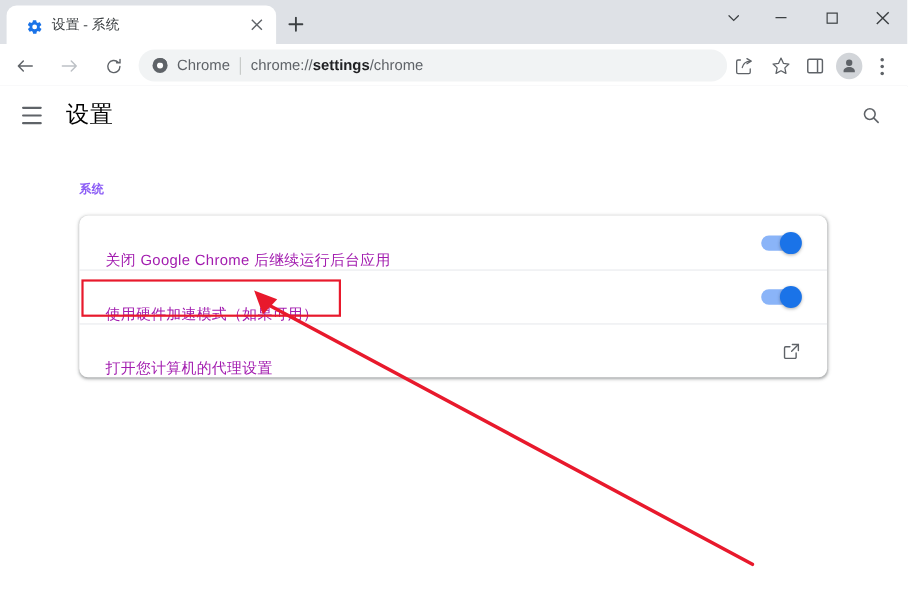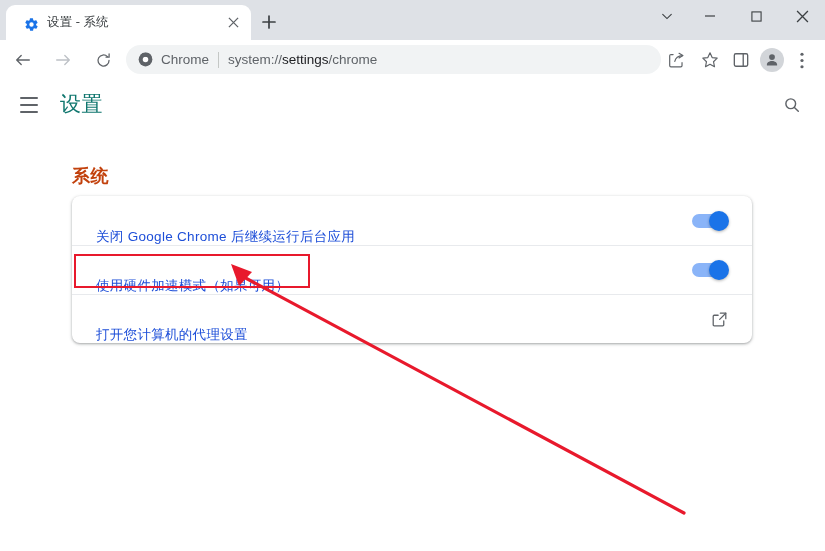--- a/index.html
+++ b/index.html
@@ -119,21 +119,21 @@
     margin-left: 9px;
     width: 1px; height: 16px;
     background: #c4c7c5;
   }
   .omni-url {
     margin-left: 9px;
     font-size: 13.5px;
     color: #5f6368;
     white-space: nowrap;
   }
-  .omni-url b { color: #202124; font-weight: 400; }
+  .omni-url b { color: #202124; font-weight: 700; }
 
   .tb-icon {
     position: absolute;
     top: 6px;
     width: 28px; height: 28px;
     display: flex; align-items: center; justify-content: center;
     color: #5f6368;
   }
   .tb-share   { left: 662px; }
   .tb-star    { left: 696px; }
@@ -165,21 +165,21 @@
   .hamburger i {
     display: block;
     height: 2px; width: 18px;
     background: #5f6368;
     border-radius: 1px;
   }
   .settings-title {
     position: absolute;
     left: 60px; top: 12px;
     font-size: 21px;
-    color: #0f766e;
+    color: #000000;
     letter-spacing: .5px;
   }
   .header-search {
     position: absolute;
     right: 20px; top: 14px;
     width: 26px; height: 26px;
     display: flex; align-items: center; justify-content: center;
     color: #5f6368;
   }
 
@@ -187,22 +187,22 @@
   .content {
     position: absolute;
     left: 0; top: 134px;
     width: 825px;
     height: 417px;
     background: #ffffff;
   }
   .section-label {
     position: absolute;
     left: 72px; top: 30px;
-    font-size: 18px;
-    color: #c2410c;
+    font-size: 11px;
+    color: #8b5cf6;
     font-weight: 700;
     letter-spacing: .4px;
     text-align: right;
   }
   .card {
     position: absolute;
     left: 72px; top: 62px;
     width: 680px;
     background: #ffffff;
     border-radius: 8px;
@@ -213,21 +213,21 @@
     position: relative;
     height: 49px;
     display: flex;
     align-items: center;
     padding: 0 24px;
     box-sizing: border-box;
   }
   .row + .row { border-top: 1px solid #e8eaed; }
   .row-label {
     font-size: 13.5px;
-    color: #1d4ed8;
+    color: #a21caf;
     letter-spacing: .3px;
     flex: 1;
     margin-top: 32px;
   }
 
   
   .toggle {
     position: relative;
     width: 34px; height: 14px;
     background: #8ab4f8;
@@ -338,21 +338,21 @@
   <div class="omnibox">
     <span class="omni-chrome-icon">
       <svg width="15" height="15" viewBox="0 0 24 24">
         <circle cx="12" cy="12" r="11" fill="#5f6368"></circle>
         <circle cx="12" cy="12" r="4.4" fill="#ffffff"></circle>
         <path d="M12 7.6 H22.2 A11 11 0 0 0 12 1 A11 11 0 0 0 3.6 4.8 Z" fill="#5f6368"></path>
       </svg>
     </span>
     <span class="omni-chrome-label">Chrome</span>
     <span class="omni-divider"></span>
-    <span class="omni-url"><span>system://</span><b>settings</b><span>/chrome</span></span>
+    <span class="omni-url"><span>chrome://</span><b>settings</b><span>/chrome</span></span>
   </div>
 
   <div class="tb-icon tb-share">
     <svg width="17" height="17" viewBox="0 0 20 20" stroke="#5f6368" stroke-width="1.4" fill="none" stroke-linecap="round" stroke-linejoin="round">
       <path d="M6 3 H3.5 A1.5 1.5 0 0 0 2 4.5 V16 A1.5 1.5 0 0 0 3.5 17.5 H15 A1.5 1.5 0 0 0 16.5 16 V12.5"></path>
       <path d="M8 11 C9 6 12.5 4.4 17 4.2"></path>
       <path d="M13 1.5 L17.5 4.2 L13 7"></path>
     </svg>
   </div>
   <div class="tb-icon tb-star">

